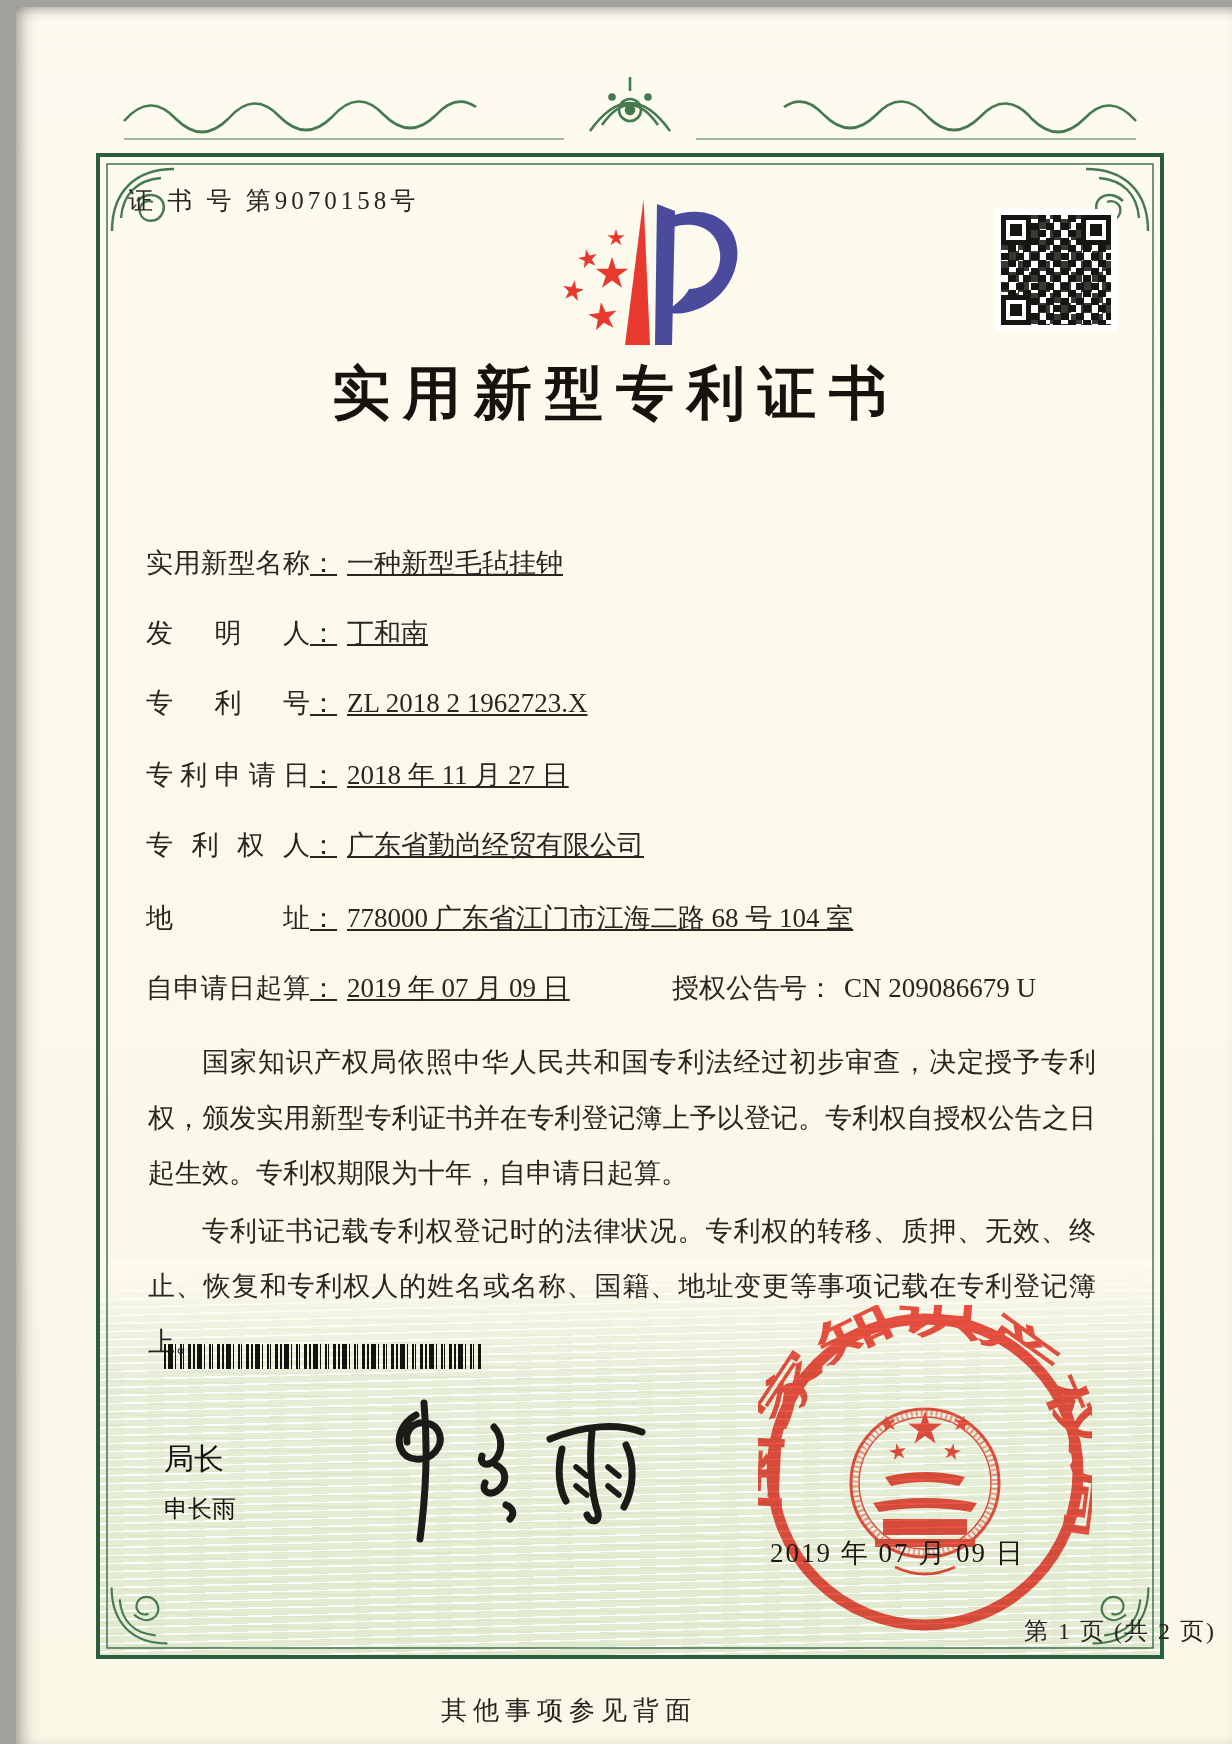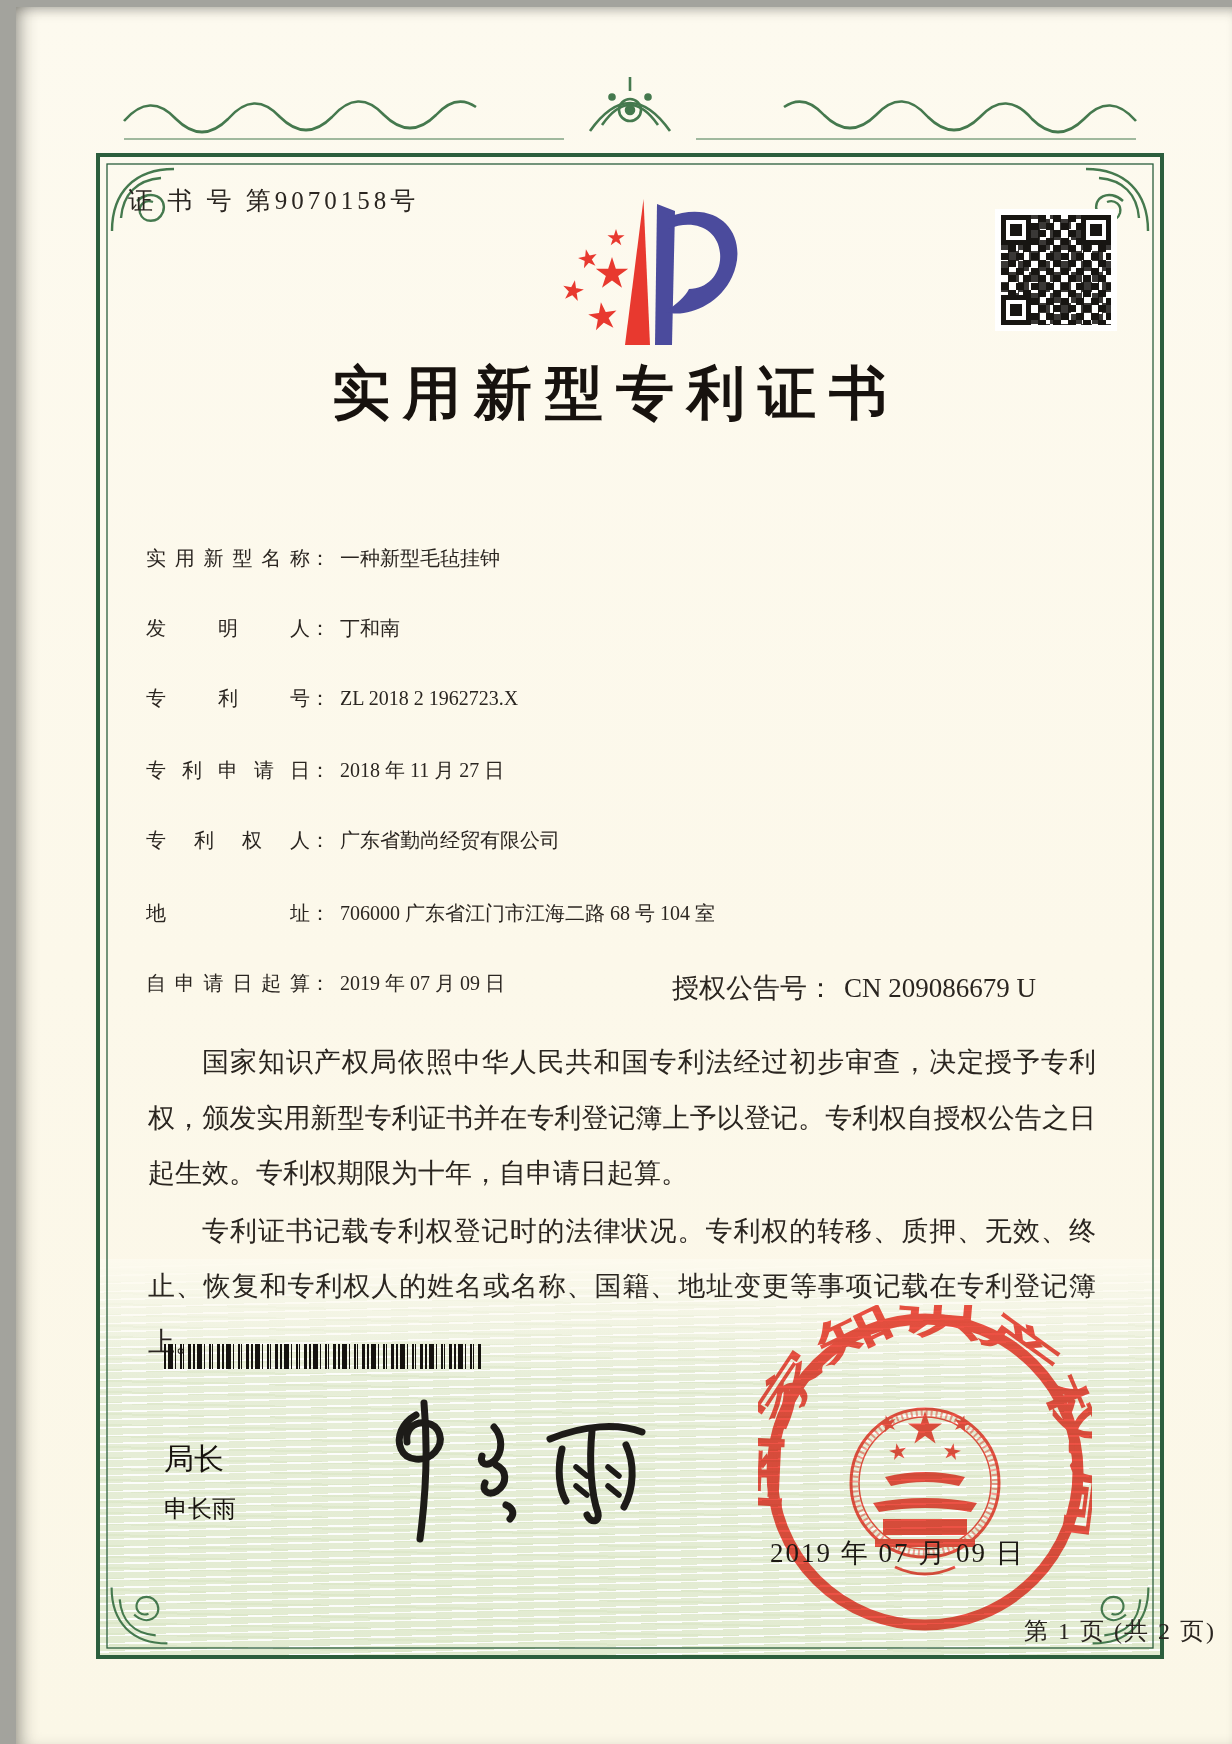--- a/index.html
+++ b/index.html
@@ -13,21 +13,21 @@
     background:
       repeating-linear-gradient(178.6deg, rgba(255,255,255,.9) 0 1.6px, rgba(255,255,255,0) 1.6px 8px),
       repeating-linear-gradient(181.2deg, rgba(210,224,186,.35) 0 2px, rgba(210,224,186,0) 2px 11px),
       linear-gradient(#e9efdb,#e2ebd1);}
   .waves::before{content:"";position:absolute;left:0;right:0;top:0;height:120px;
     background:linear-gradient(#fdfaee, rgba(253,250,238,0));}
   
   .cert-no{left:112px;top:177px;font-size:25px;letter-spacing:4px;color:#2a2520;}
   .title{left:0;right:16px;top:348px;text-align:center;font-size:58px;font-weight:bold;
     letter-spacing:13px;color:#17120e;}
-  .row{left:130px;font-size:20px;color:#2a2520;white-space:nowrap;}
+  .row{left:130px;font-size:27px;color:#2a2520;white-space:nowrap;text-decoration:underline;}
   .flabel{display:inline-block;width:164px;text-align:justify;text-align-last:justify;}
   .fcolon{margin-right:10px;}
   .gaz{left:656px;font-size:27px;color:#2a2520;white-space:nowrap;}
   .paras{left:130px;top:1026px;width:952px;}
   .paras p{margin:2px;font-size:27px;line-height:2.06;color:#2a2520;
     text-indent:2em;text-align:justify;}
   
   .barcode{left:148px;top:1337px;width:318px;height:25px;
     background:repeating-linear-gradient(90deg,
       #15130f 0 2px, transparent 2px 4px,
@@ -132,21 +132,21 @@
   <div class="abs row" style="top:678px">
     <span class="flabel">专利号</span><span class="fcolon">：</span><span>ZL 2018 2 1962723.X</span>
   </div>
   <div class="abs row" style="top:750px">
     <span class="flabel">专利申请日</span><span class="fcolon">：</span><span>2018 年 11 月 27 日</span>
   </div>
   <div class="abs row" style="top:820px">
     <span class="flabel">专利权人</span><span class="fcolon">：</span><span>广东省勤尚经贸有限公司</span>
   </div>
   <div class="abs row" style="top:893px">
-    <span class="flabel">地址</span><span class="fcolon">：</span><span>706000 广东省江门市江海二路 68 号 104 室</span>
+    <span class="flabel">地址</span><span class="fcolon">：</span><span>778000 广东省江门市江海二路 68 号 104 室</span>
   </div>
   <div class="abs row" style="top:963px">
     <span class="flabel">自申请日起算</span><span class="fcolon">：</span><span>2019 年 07 月 09 日</span>
   </div>
   <div class="abs gaz" style="top:963px">
     <span>授权公告号</span><span class="fcolon">：</span><span>CN 209086679 U</span>
   </div>
 
   <div class="abs paras">
     <p>国家知识产权局依照中华人民共和国专利法经过初步审查，决定授予专利权，颁发实用新型专利证书并在专利登记簿上予以登记。专利权自授权公告之日起生效。专利权期限为十年，自申请日起算。</p>
@@ -200,14 +200,15 @@
           <path d="M117 234 H217 V242 H117 Z"></path>
         </g>
         <path d="M137 262 q30 14 60 0" fill="none" stroke-width="3"></path>
       </g>
     </g>
   </svg>
 
   <div class="abs seal-date">2019 年 07 月 09 日</div>
 
   <div class="abs page-info">第 1 页 (共 2 页)</div>
+  <div class="abs back-note">其他事项参见背面</div>
 
 </div>
 
 </body></html>

